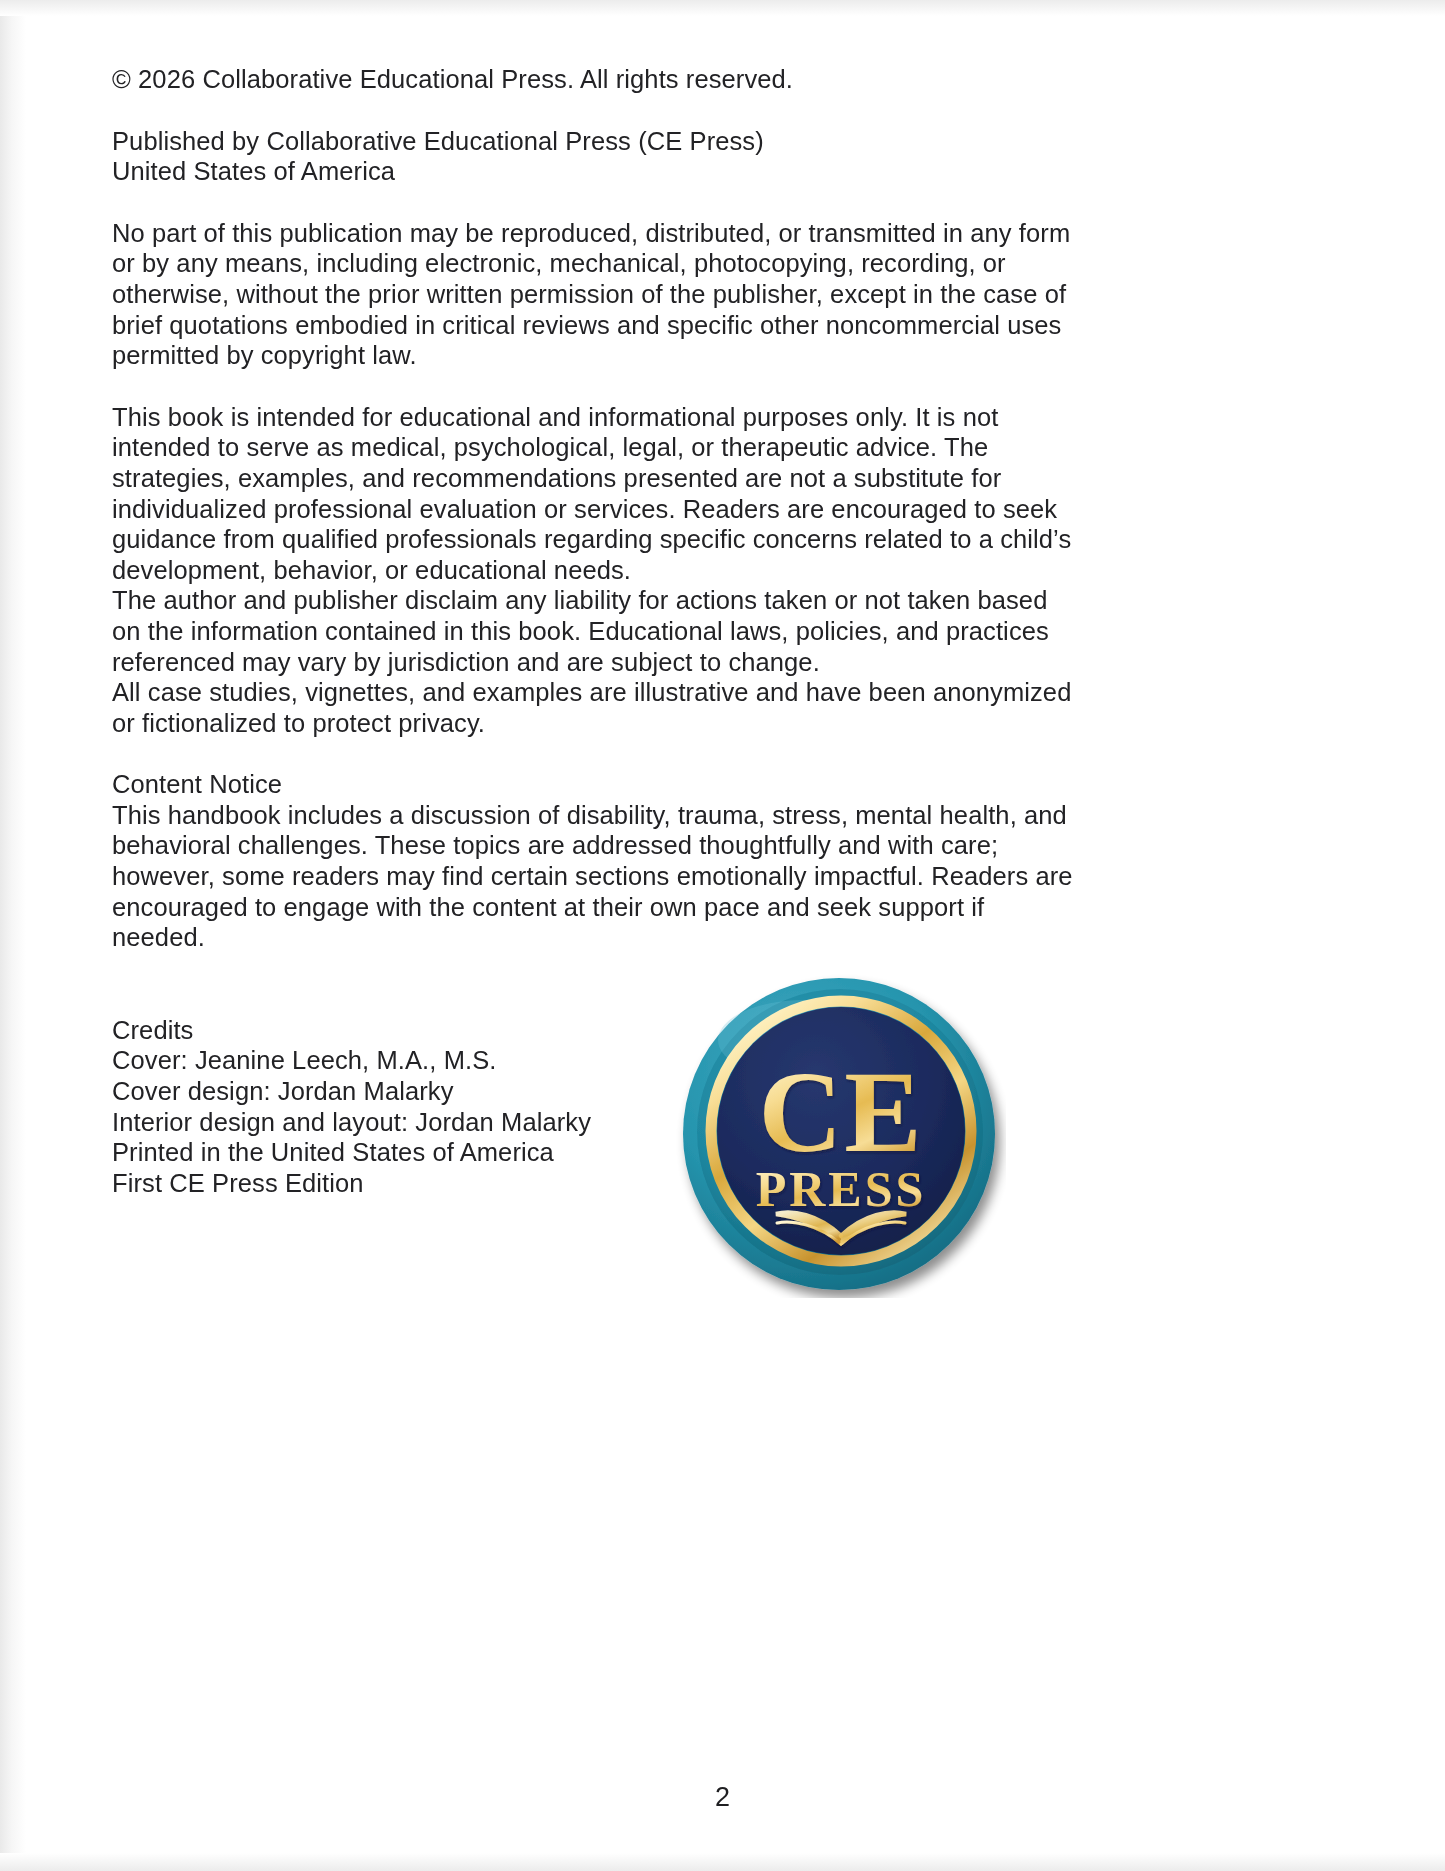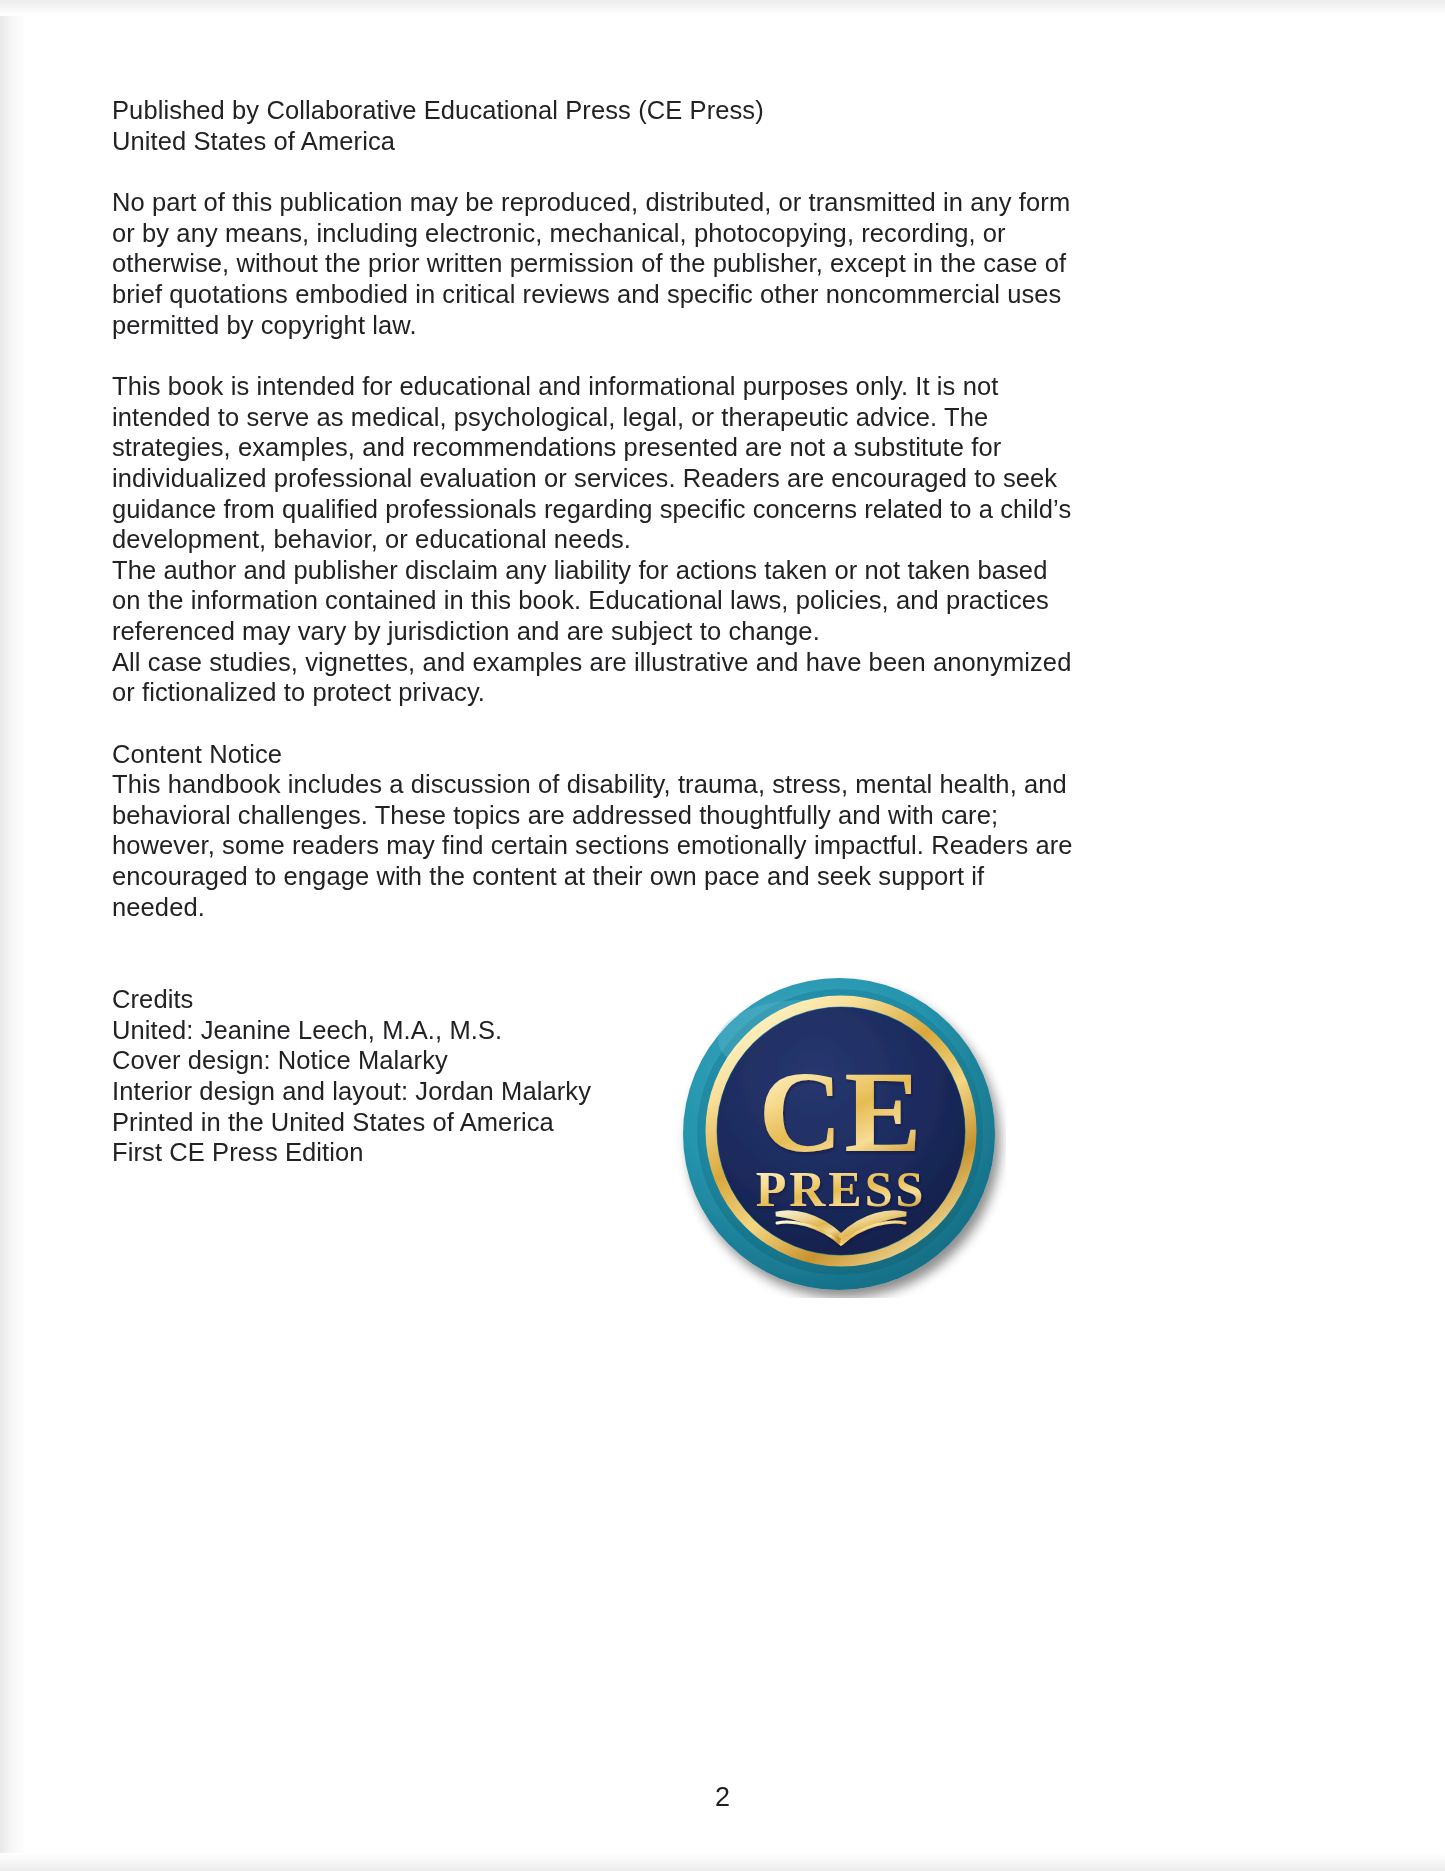--- a/index.html
+++ b/index.html
@@ -91,20 +91,23 @@
 </head>
 <body>
 
 <div class="page">
   <div class="page-edge-left"></div>
   <div class="page-edge-top"></div>
   <div class="page-edge-bottom"></div>
 
   <div class="content">
 
+    <div class="tblock">
+      <p class="para">© 2026 Collaborative Educational Press. All rights reserved.</p>
+    </div>
 
     <div class="gap-md"></div>
 
     <div class="tblock">
       <p class="para">Published by Collaborative Educational Press (CE Press)</p>
       <p class="para">United States of America</p>
     </div>
 
     <div class="gap-md"></div>
 
@@ -127,22 +130,22 @@
       <p class="para">This handbook includes a discussion of disability, trauma, stress, mental health, and behavioral challenges. These topics are addressed thoughtfully and with care; however, some readers may find certain sections emotionally impactful. Readers are encouraged to engage with the content at their own pace and seek support if needed.</p>
     </div>
 
     <div class="gap-md"></div>
 
 
     <div class="gap-md"></div>
 
     <div class="tblock">
       <p class="para">Credits</p>
-      <p class="para">United: Jeanine Leech, M.A., M.S.</p>
-      <p class="para">Cover design: Notice Malarky</p>
+      <p class="para">Cover: Jeanine Leech, M.A., M.S.</p>
+      <p class="para">Cover design: Jordan Malarky</p>
       <p class="para">Interior design and layout: Jordan Malarky</p>
       <p class="para">Printed in the United States of America</p>
       <p class="para">First CE Press Edition</p>
     </div>
 
   </div>
 
   <div class="logo-wrap">
     <svg class="logo-svg" viewBox="0 0 330 330" xmlns="http://www.w3.org/2000/svg" aria-hidden="true">
       <defs>

